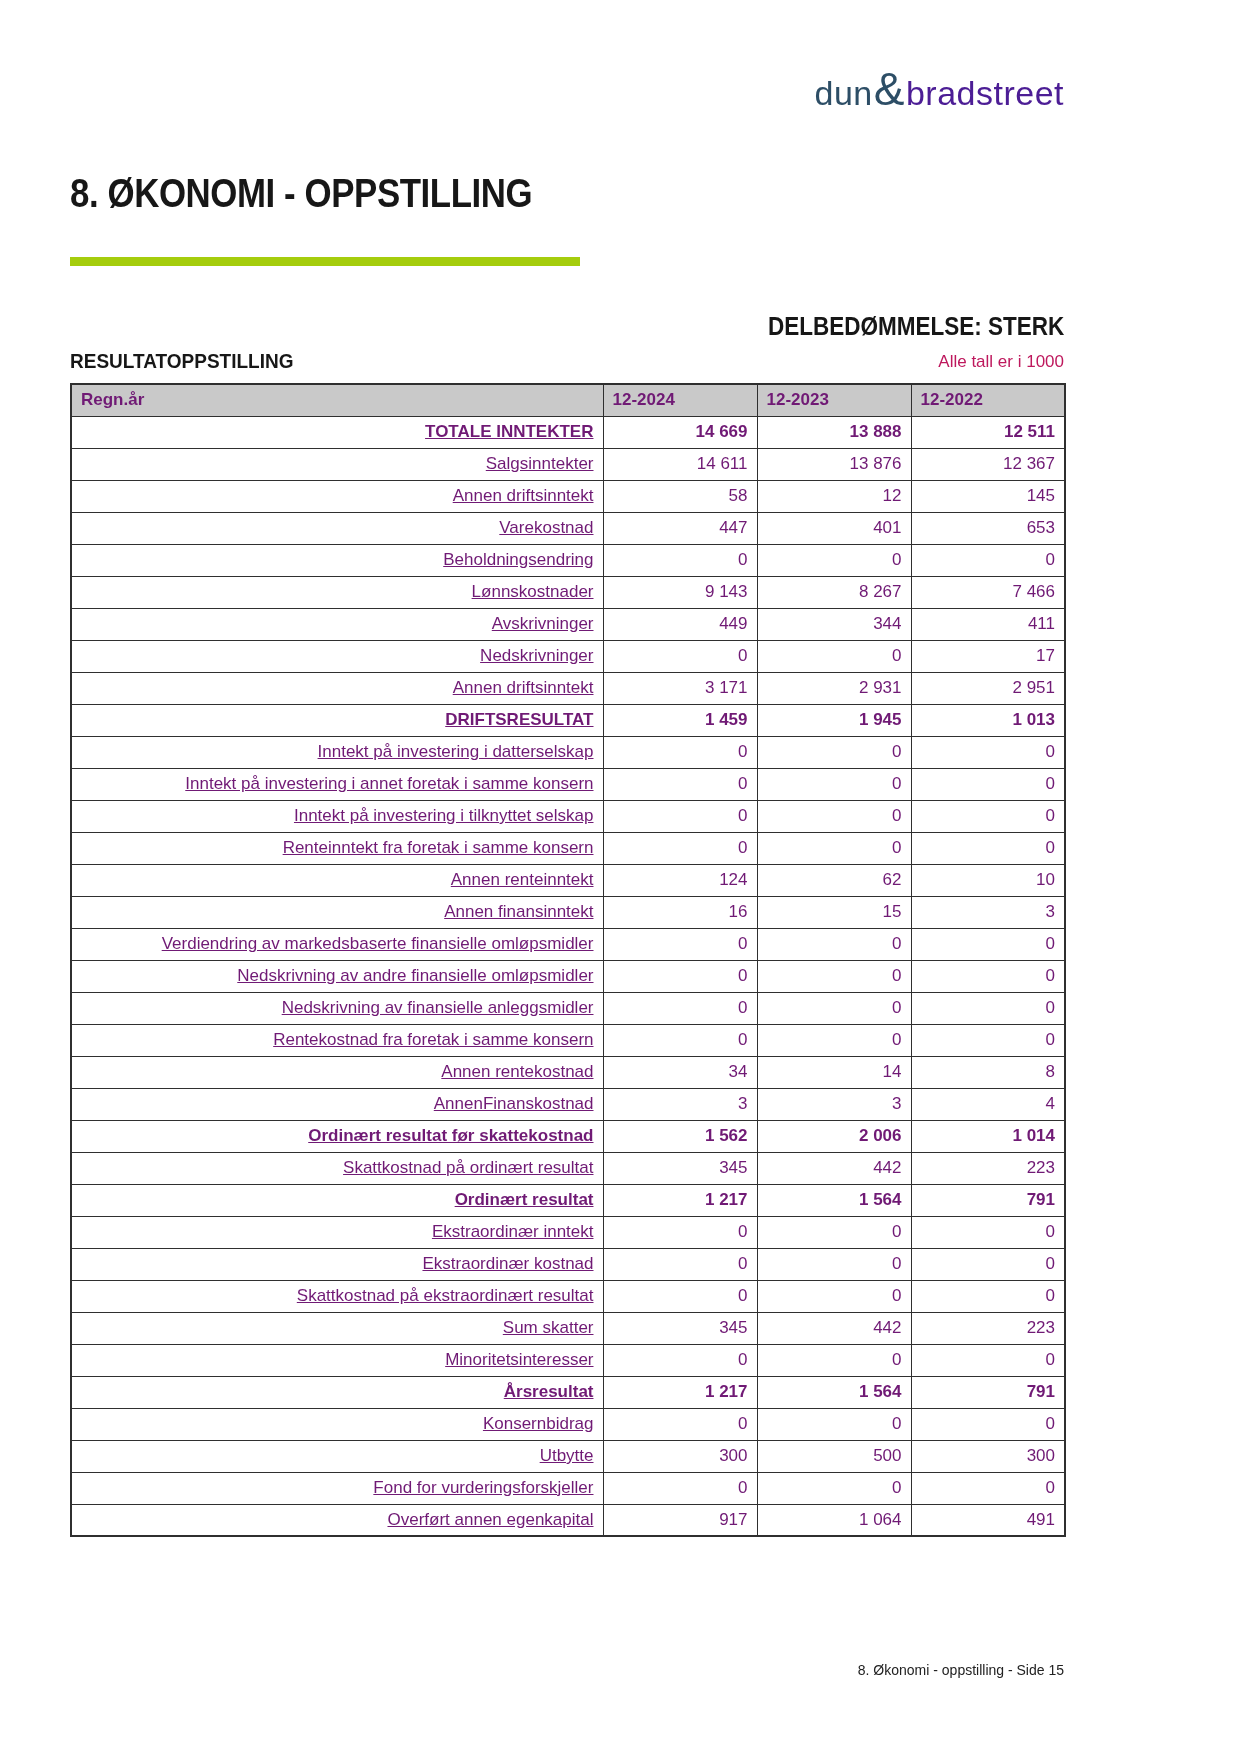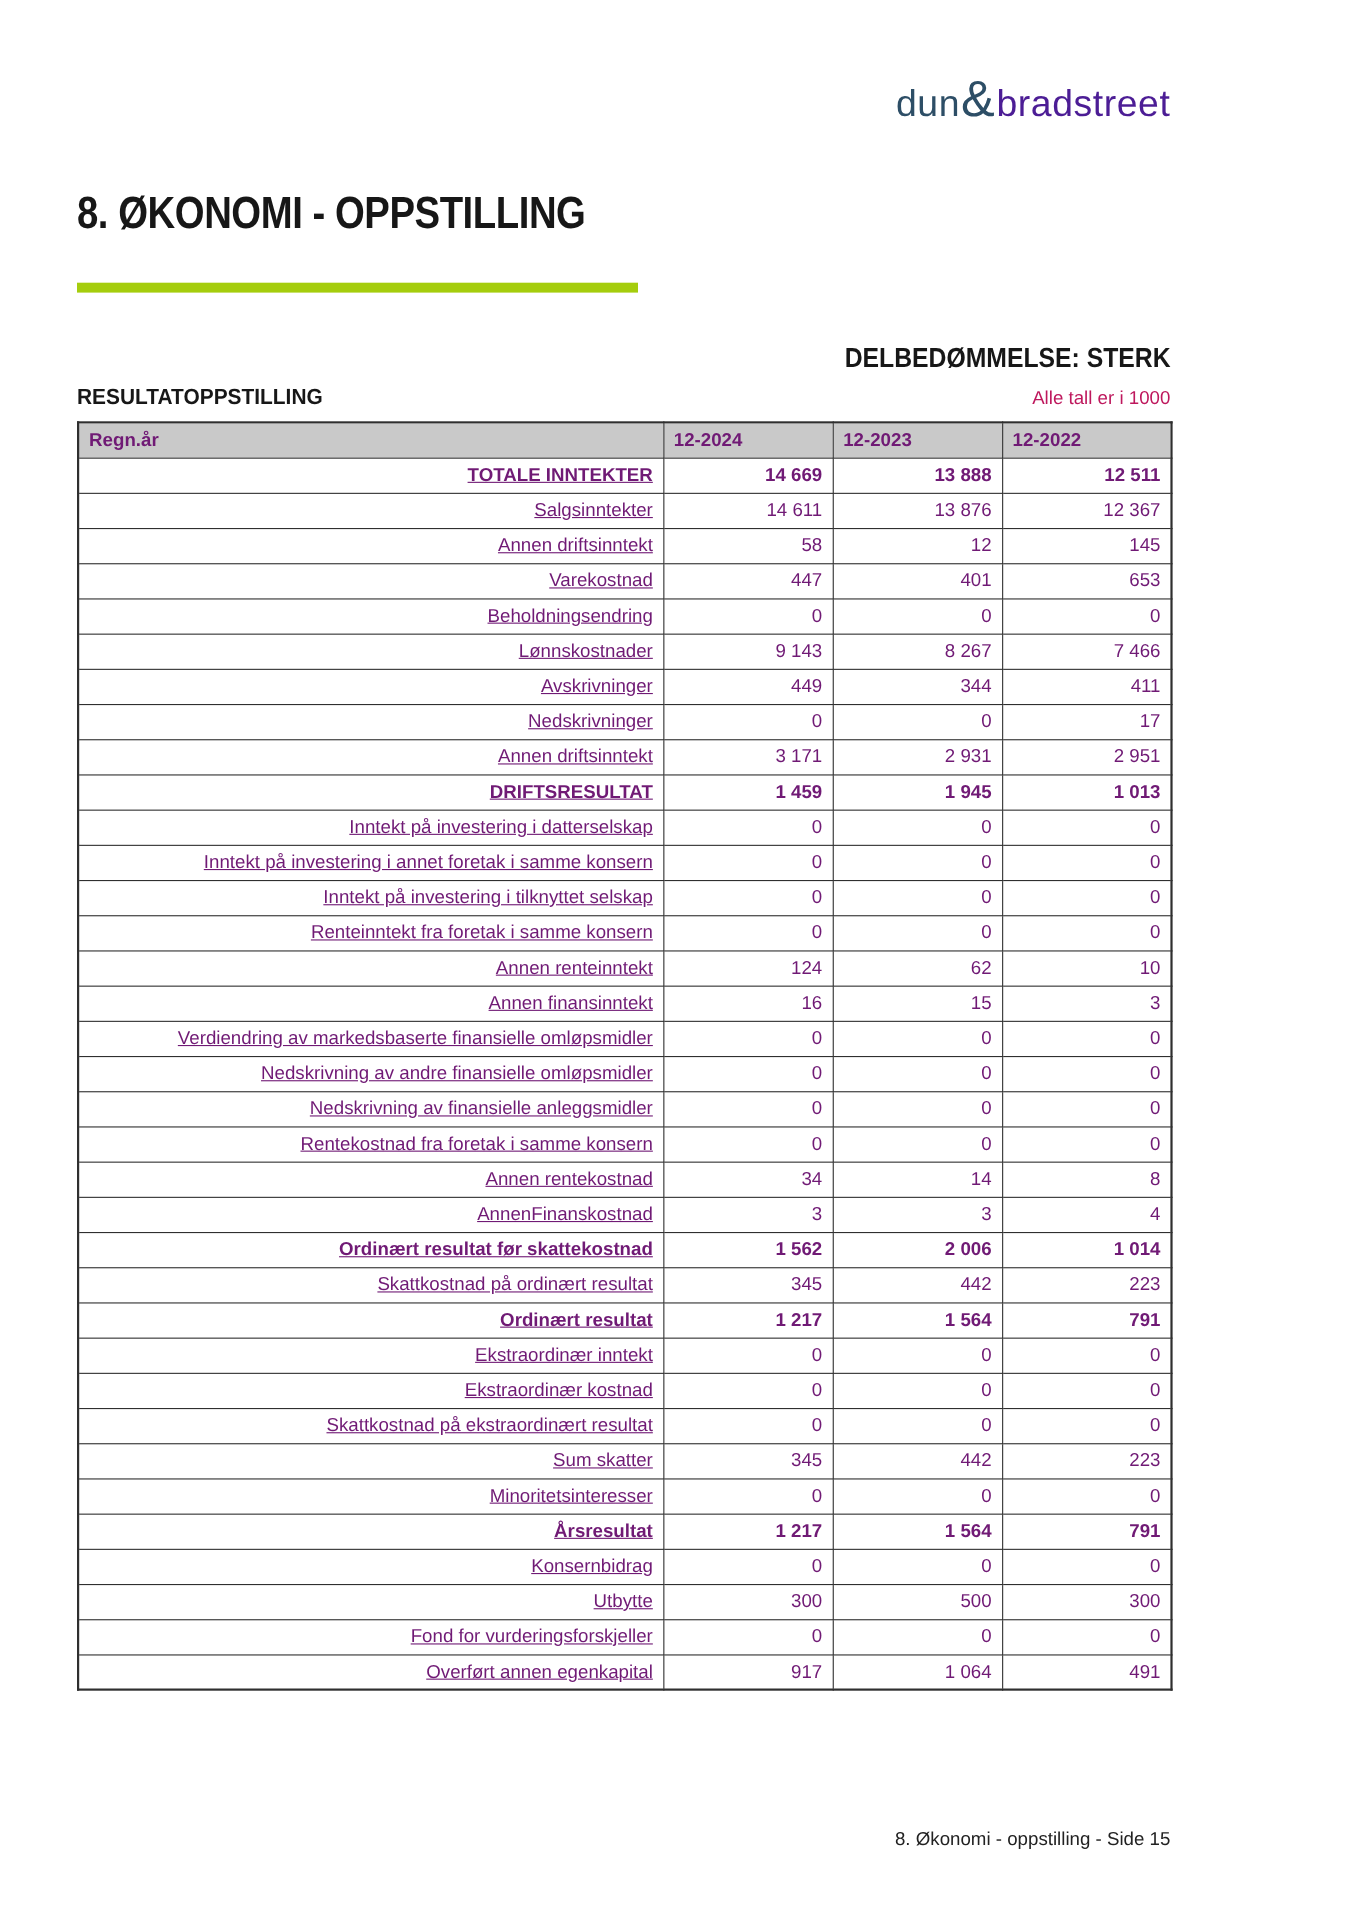--- a/index.html
+++ b/index.html
@@ -115,21 +115,21 @@
   table.statement th.label-cell { text-align: left; }
   table.statement td.label-cell { text-align: right; text-decoration: underline; }
   table.statement td.num-cell { text-align: right; }
   table.statement tr.bold-row td { font-weight: bold; }
 
   
   .footer {
     position: absolute;
     right: 177px;
     top: 1662px;
-    font-size: 17px;
+    font-size: 14px;
     color: #222222;
     white-space: nowrap;
   }
 </style>
 </head>
 <body>
 
 <div class="page">
 
   <div class="logo">

